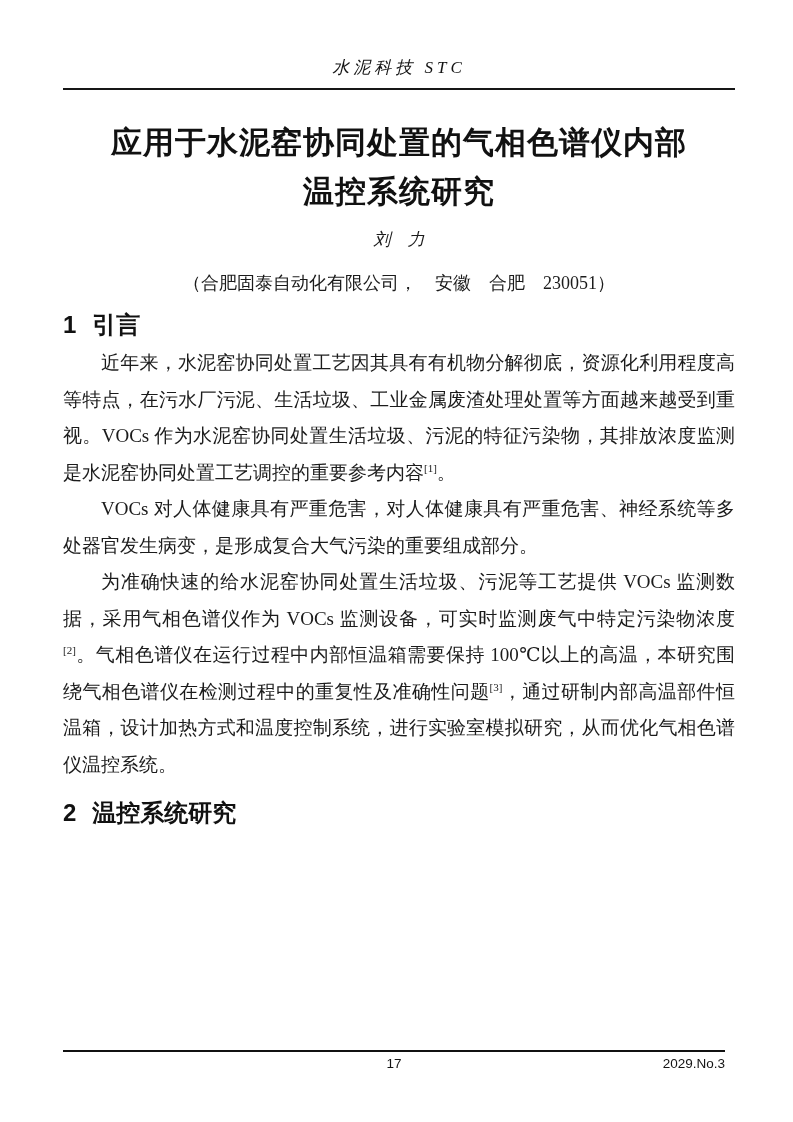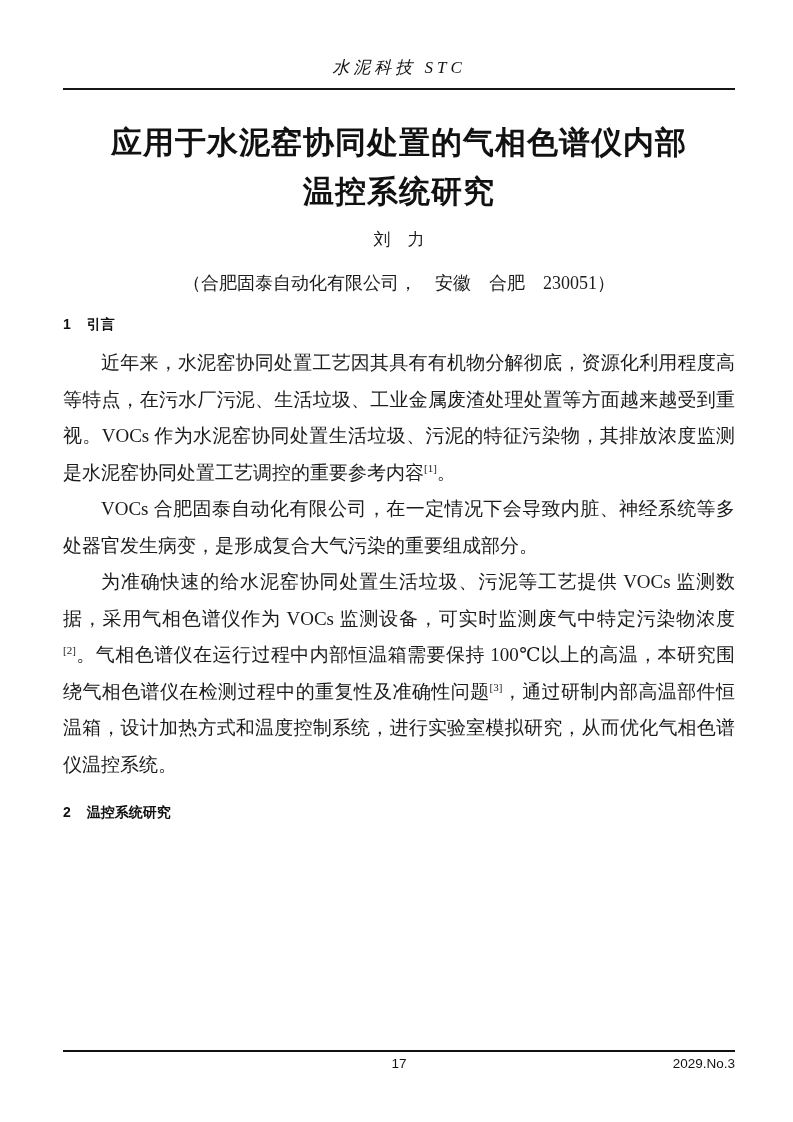--- a/index.html
+++ b/index.html
@@ -39,31 +39,32 @@
     font-weight: 700;
     font-size: 31px;
     line-height: 49px;
     letter-spacing: 1px;
     color: #111111;
   }
   .author {
     margin-top: 12px;
     text-align: center;
     font-size: 17px;
+    font-style: italic;
   }
   .affiliation {
     margin-top: 20px;
     text-align: center;
     font-size: 18px;
   }
   .section-heading {
     margin: 14px 0 5px 0;
     font-family: "Liberation Sans", "DejaVu Sans", sans-serif;
     font-weight: 700;
-    font-size: 14px;
+    font-size: 24px;
     line-height: 31px;
     color: #111111;
   }
   .section-heading .section-number {
     display: inline-block;
     margin-right: 16px;
   }
   .body-paragraph {
     margin: 0;
     font-size: 19px;
@@ -71,21 +72,21 @@
     text-align: justify;
     text-indent: 2em;
   }
   sup.ref {
     font-size: 11px;
     line-height: 0;
   }
   .page-footer {
     position: absolute;
     left: 63px;
-    right: 58px;
+    right: 68px;
     top: 1050px;
   }
   .footer-rule {
     border: 0;
     border-top: 2.5px solid #111111;
     margin: 0;
   }
   .footer-row {
     position: relative;
     height: 26px;
@@ -123,21 +124,21 @@
   <div class="author">刘　力</div>
 
   <div class="affiliation">（合肥固泰自动化有限公司，　安徽　合肥　230051）</div>
 
   <section>
     <h2 class="section-heading">
       <span class="section-number">1</span><span>引言</span>
     </h2>
     <div>
         <p class="body-paragraph">近年来，水泥窑协同处置工艺因其具有有机物分解彻底，资源化利用程度高等特点，在污水厂污泥、生活垃圾、工业金属废渣处理处置等方面越来越受到重视。VOCs 作为水泥窑协同处置生活垃圾、污泥的特征污染物，其排放浓度监测是水泥窑协同处置工艺调控的重要参考内容<sup class="ref">[1]</sup>。</p>
-        <p class="body-paragraph">VOCs 合肥固泰自动化有限公司，在一定情况下会导致内脏、神经系统等多处器官发生病变，是形成复合大气污染的重要组成部分。</p>
+        <p class="body-paragraph">VOCs 对人体健康具有严重危害，对人体健康具有严重危害、神经系统等多处器官发生病变，是形成复合大气污染的重要组成部分。</p>
         <p class="body-paragraph">为准确快速的给水泥窑协同处置生活垃圾、污泥等工艺提供 VOCs 监测数据，采用气相色谱仪作为 VOCs 监测设备，可实时监测废气中特定污染物浓度<sup class="ref">[2]</sup>。气相色谱仪在运行过程中内部恒温箱需要保持 100℃以上的高温，本研究围绕气相色谱仪在检测过程中的重复性及准确性问题<sup class="ref">[3]</sup>，通过研制内部高温部件恒温箱，设计加热方式和温度控制系统，进行实验室模拟研究，从而优化气相色谱仪温控系统。</p>
       </div>
   </section>
 
   <section>
     <h2 class="section-heading">
       <span class="section-number">2</span><span>温控系统研究</span>
     </h2>
   </section>
 

